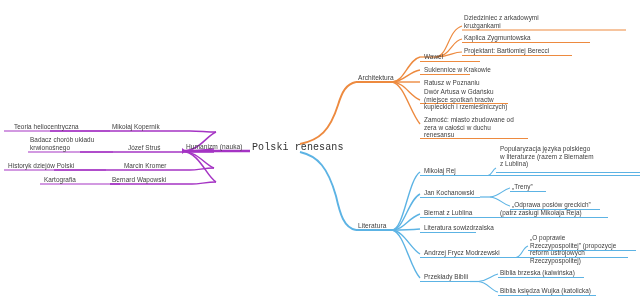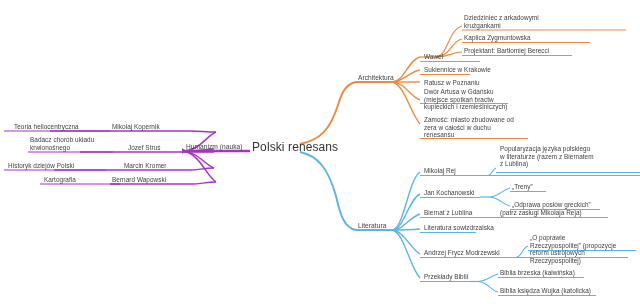--- a/index.html
+++ b/index.html
@@ -12,23 +12,24 @@
   svg.lines{position:absolute;left:0;top:0;width:640px;height:306px;}
   .node{
     position:absolute;
     font-size:6.4px;
     line-height:7.6px;
     color:#3d3d3d;
     white-space:pre-line;
     letter-spacing:0.05px;
   }
   .root{
-    font-size:12px;
+    font-size:10px;
     color:#333;
     letter-spacing:0.1px;
+    font-family:Liberation Mono, monospace;
   }
   .b1{font-size:6.6px;}
 </style>
 </head>
 <body>
 
 <div id="canvas">
 
   <svg class="lines" viewBox="0 0 640 306">
 

